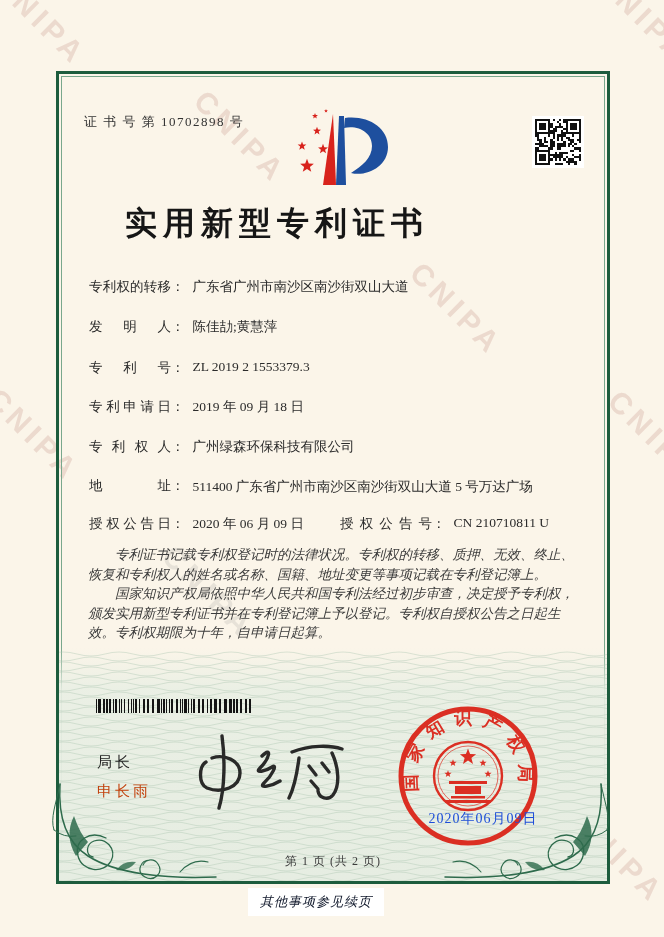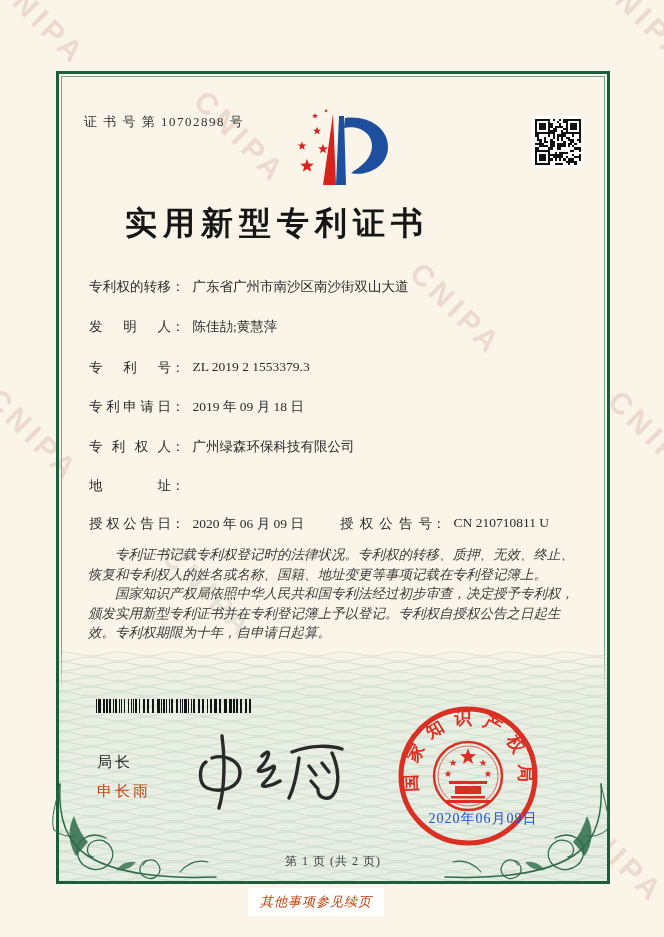--- a/index.html
+++ b/index.html
@@ -49,21 +49,21 @@
   .barcode span{display:inline-block;height:100%;background:#141414;}
   .sig-title{position:absolute;left:97px;top:753px;font-size:15px;letter-spacing:3px;color:#1f1f1f;z-index:3;}
   .sig-name{position:absolute;left:97px;top:782px;font-size:15px;letter-spacing:3px;color:#c2410c;z-index:3;}
   .signature{position:absolute;left:192px;top:726px;z-index:3;}
   .seal{position:absolute;left:394px;top:702px;z-index:3;opacity:.94;}
   .seal-date{position:absolute;left:408px;top:810px;width:150px;text-align:center;
     font-size:14px;letter-spacing:1px;color:#1d4ed8;z-index:4;}
   .page-info{position:absolute;left:56px;top:853px;width:554px;text-align:center;
     font-size:12px;letter-spacing:1px;color:#3c3c3c;z-index:3;}
   .cont-strip{position:absolute;left:248px;top:888px;width:136px;height:28px;background:#ffffff;
-    z-index:3;text-align:center;line-height:28px;font-size:13px;font-style:italic;color:#c2410c;letter-spacing:1px;}
+    z-index:3;text-align:center;line-height:28px;font-size:13px;font-style:italic;color:#0f172a;letter-spacing:1px;}
 </style>
 </head>
 <body>
 
 <div class="wm" style="left:-18px;top:2px">CNIPA</div>
 <div class="wm" style="left:585px;top:0px">CNIPA</div>
 <div class="wm" style="left:182px;top:120px">CNIPA</div>
 <div class="wm" style="left:398px;top:292px">CNIPA</div>
 <div class="wm" style="left:-25px;top:418px">CNIPA</div>
 <div class="wm" style="left:596px;top:420px">CNIPA</div>
@@ -418,21 +418,21 @@
 <div class="row" style="top:359px">
   <span class="lbl">专利号</span><span class="colon">：</span><span class="val">ZL 2019 2 1553379.3</span>
 </div>
 <div class="row" style="top:398px">
   <span class="lbl">专利申请日</span><span class="colon">：</span><span class="val">2019 年 09 月 18 日</span>
 </div>
 <div class="row" style="top:438px">
   <span class="lbl">专利权人</span><span class="colon">：</span><span class="val">广州绿森环保科技有限公司</span>
 </div>
 <div class="row" style="top:477px">
-  <span class="lbl">地址</span><span class="colon">：</span><span class="val"></span>
+  <span class="lbl">地址</span><span class="colon">：</span><span class="val"><span class="vline" style="display:block">511400 广东省广州市南沙区南沙街双山大道 5 号万达广场</span></span>
 </div>
 <div class="row" style="top:515px">
   <span class="lbl">授权公告日</span><span class="colon">：</span><span class="val">2020 年 06 月 09 日</span>
 </div>
 <div class="row" style="left:340px;top:515px">
   <span class="lbl w92">授权公告号</span><span class="colon">：</span><span class="val">CN 210710811 U</span>
 </div>
 
 <div class="legal">
   <p>专利证书记载专利权登记时的法律状况。专利权的转移、质押、无效、终止、恢复和专利权人的姓名或名称、国籍、地址变更等事项记载在专利登记簿上。</p>

